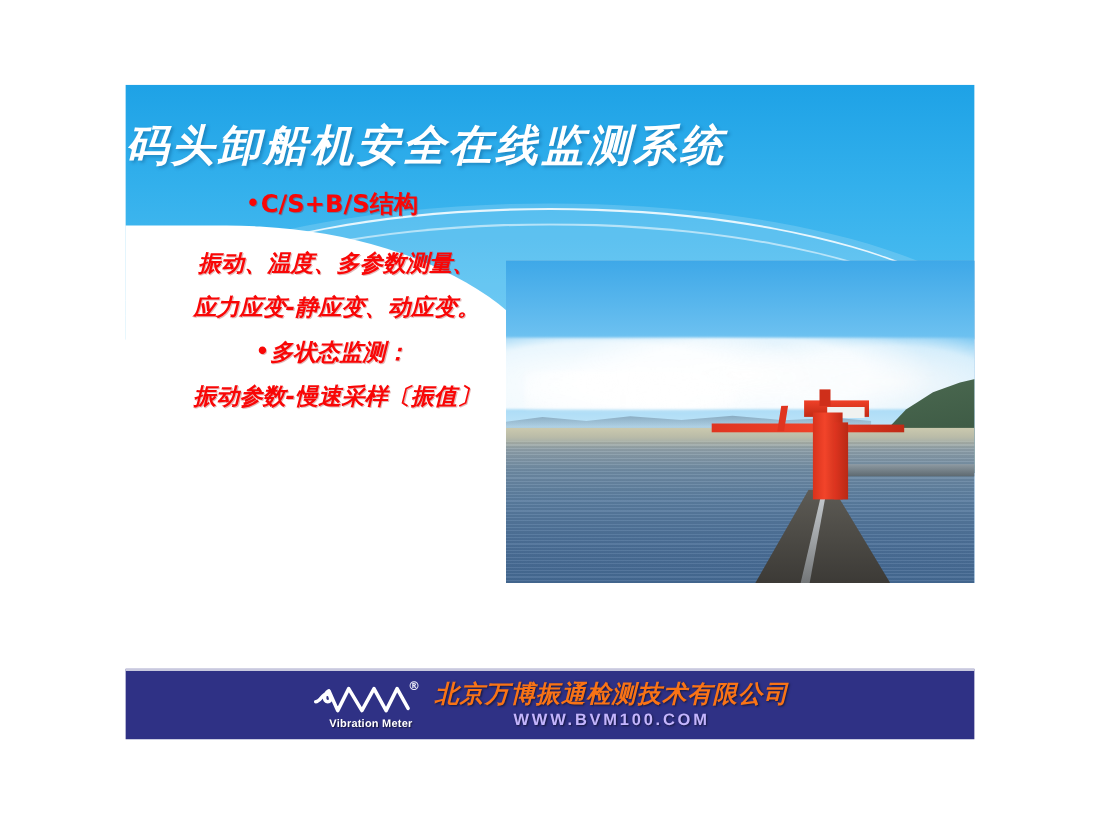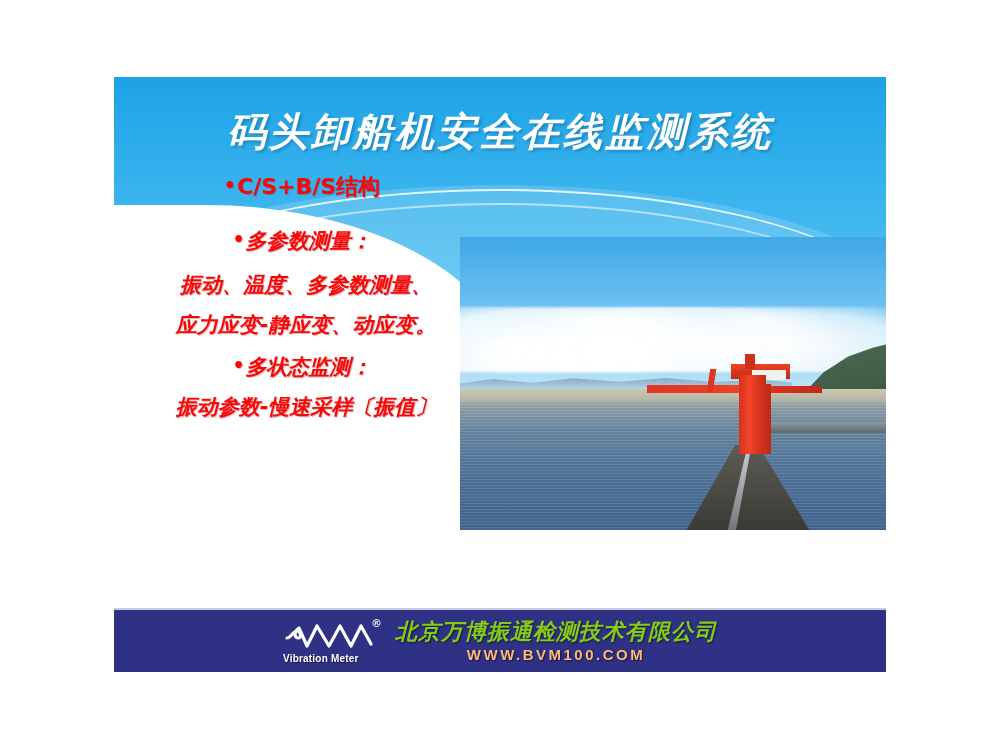--- a/index.html
+++ b/index.html
@@ -81,21 +81,20 @@
     height: 364px;
     background: #ffffff;
   }
 
   
   #slide-title {
     position: absolute;
     left: 0;
     top: 28px;
     width: 100%;
-    text-align: center;
     color: #ffffff;
     font-family: "DejaVu Sans", sans-serif;
     font-size: 39px;
     font-weight: bold;
     font-style: italic;
     letter-spacing: 3px;
     text-shadow: 2px 2px 3px rgba(0,60,110,0.32);
     white-space: nowrap;
     z-index: 8;
   }
@@ -265,46 +264,46 @@
     color: #e8e8f4;
     font-size: 11px;
     font-family: "DejaVu Sans", sans-serif;
     font-weight: bold;
   }
   #logo-caption {
     position: absolute;
     left: 0;
     bottom: 0;
     width: 92px;
-    text-align: left;
+    text-align: right;
     color: #ffffff;
     font-family: "Liberation Sans", sans-serif;
     font-size: 10px;
     font-weight: bold;
     letter-spacing: 0.2px;
     text-shadow: 1px 1px 1px rgba(0,0,0,0.5);
   }
   #footer-texts {
     display: flex;
     flex-direction: column;
     align-items: center;
     line-height: 1;
   }
   #company-name {
-    color: #84cc16;
+    color: #f97316;
     font-family: "DejaVu Sans", sans-serif;
     font-size: 22px;
     font-weight: bold;
     font-style: italic;
     letter-spacing: 1px;
     text-shadow: 1px 1px 2px rgba(0,0,0,0.55);
   }
   #company-url {
     margin-top: 4px;
-    color: #fdba74;
+    color: #c4b5fd;
     font-family: "Liberation Sans", sans-serif;
     font-size: 15px;
     font-weight: bold;
     letter-spacing: 2.5px;
     text-shadow: 1px 1px 2px rgba(0,0,0,0.55);
   }
 </style>
 </head>
 <body>
 
@@ -317,21 +316,20 @@
   </div>
 
   <div id="body-lower"></div>
   <div id="body-right-fill"></div>
   <div id="body-curve"></div>
 
   <div id="slide-title">码头卸船机安全在线监测系统</div>
 
   <div id="bullets">
     <div class="line latin" id="line-0"><span class="bullet-dot">•</span><span>C/S+B/S结构</span></div>
-    <div class="line" id="line-1"><span class="bullet-dot">•</span><span>多参数测量：</span></div>
     <div class="line indent-1"><span>振动、温度、多参数测量、</span></div>
     <div class="line indent-1"><span>应力应变-静应变、动应变。</span></div>
     <div class="line"><span class="bullet-dot">•</span><span>多状态监测：</span></div>
     <div class="line indent-1"><span>振动参数-慢速采样〔振值〕</span></div>
   </div>
 
   <div id="photo">
     <div class="ph-sky"></div>
     <div class="ph-cloudband"></div>
     <div class="ph-cloud2"></div>

